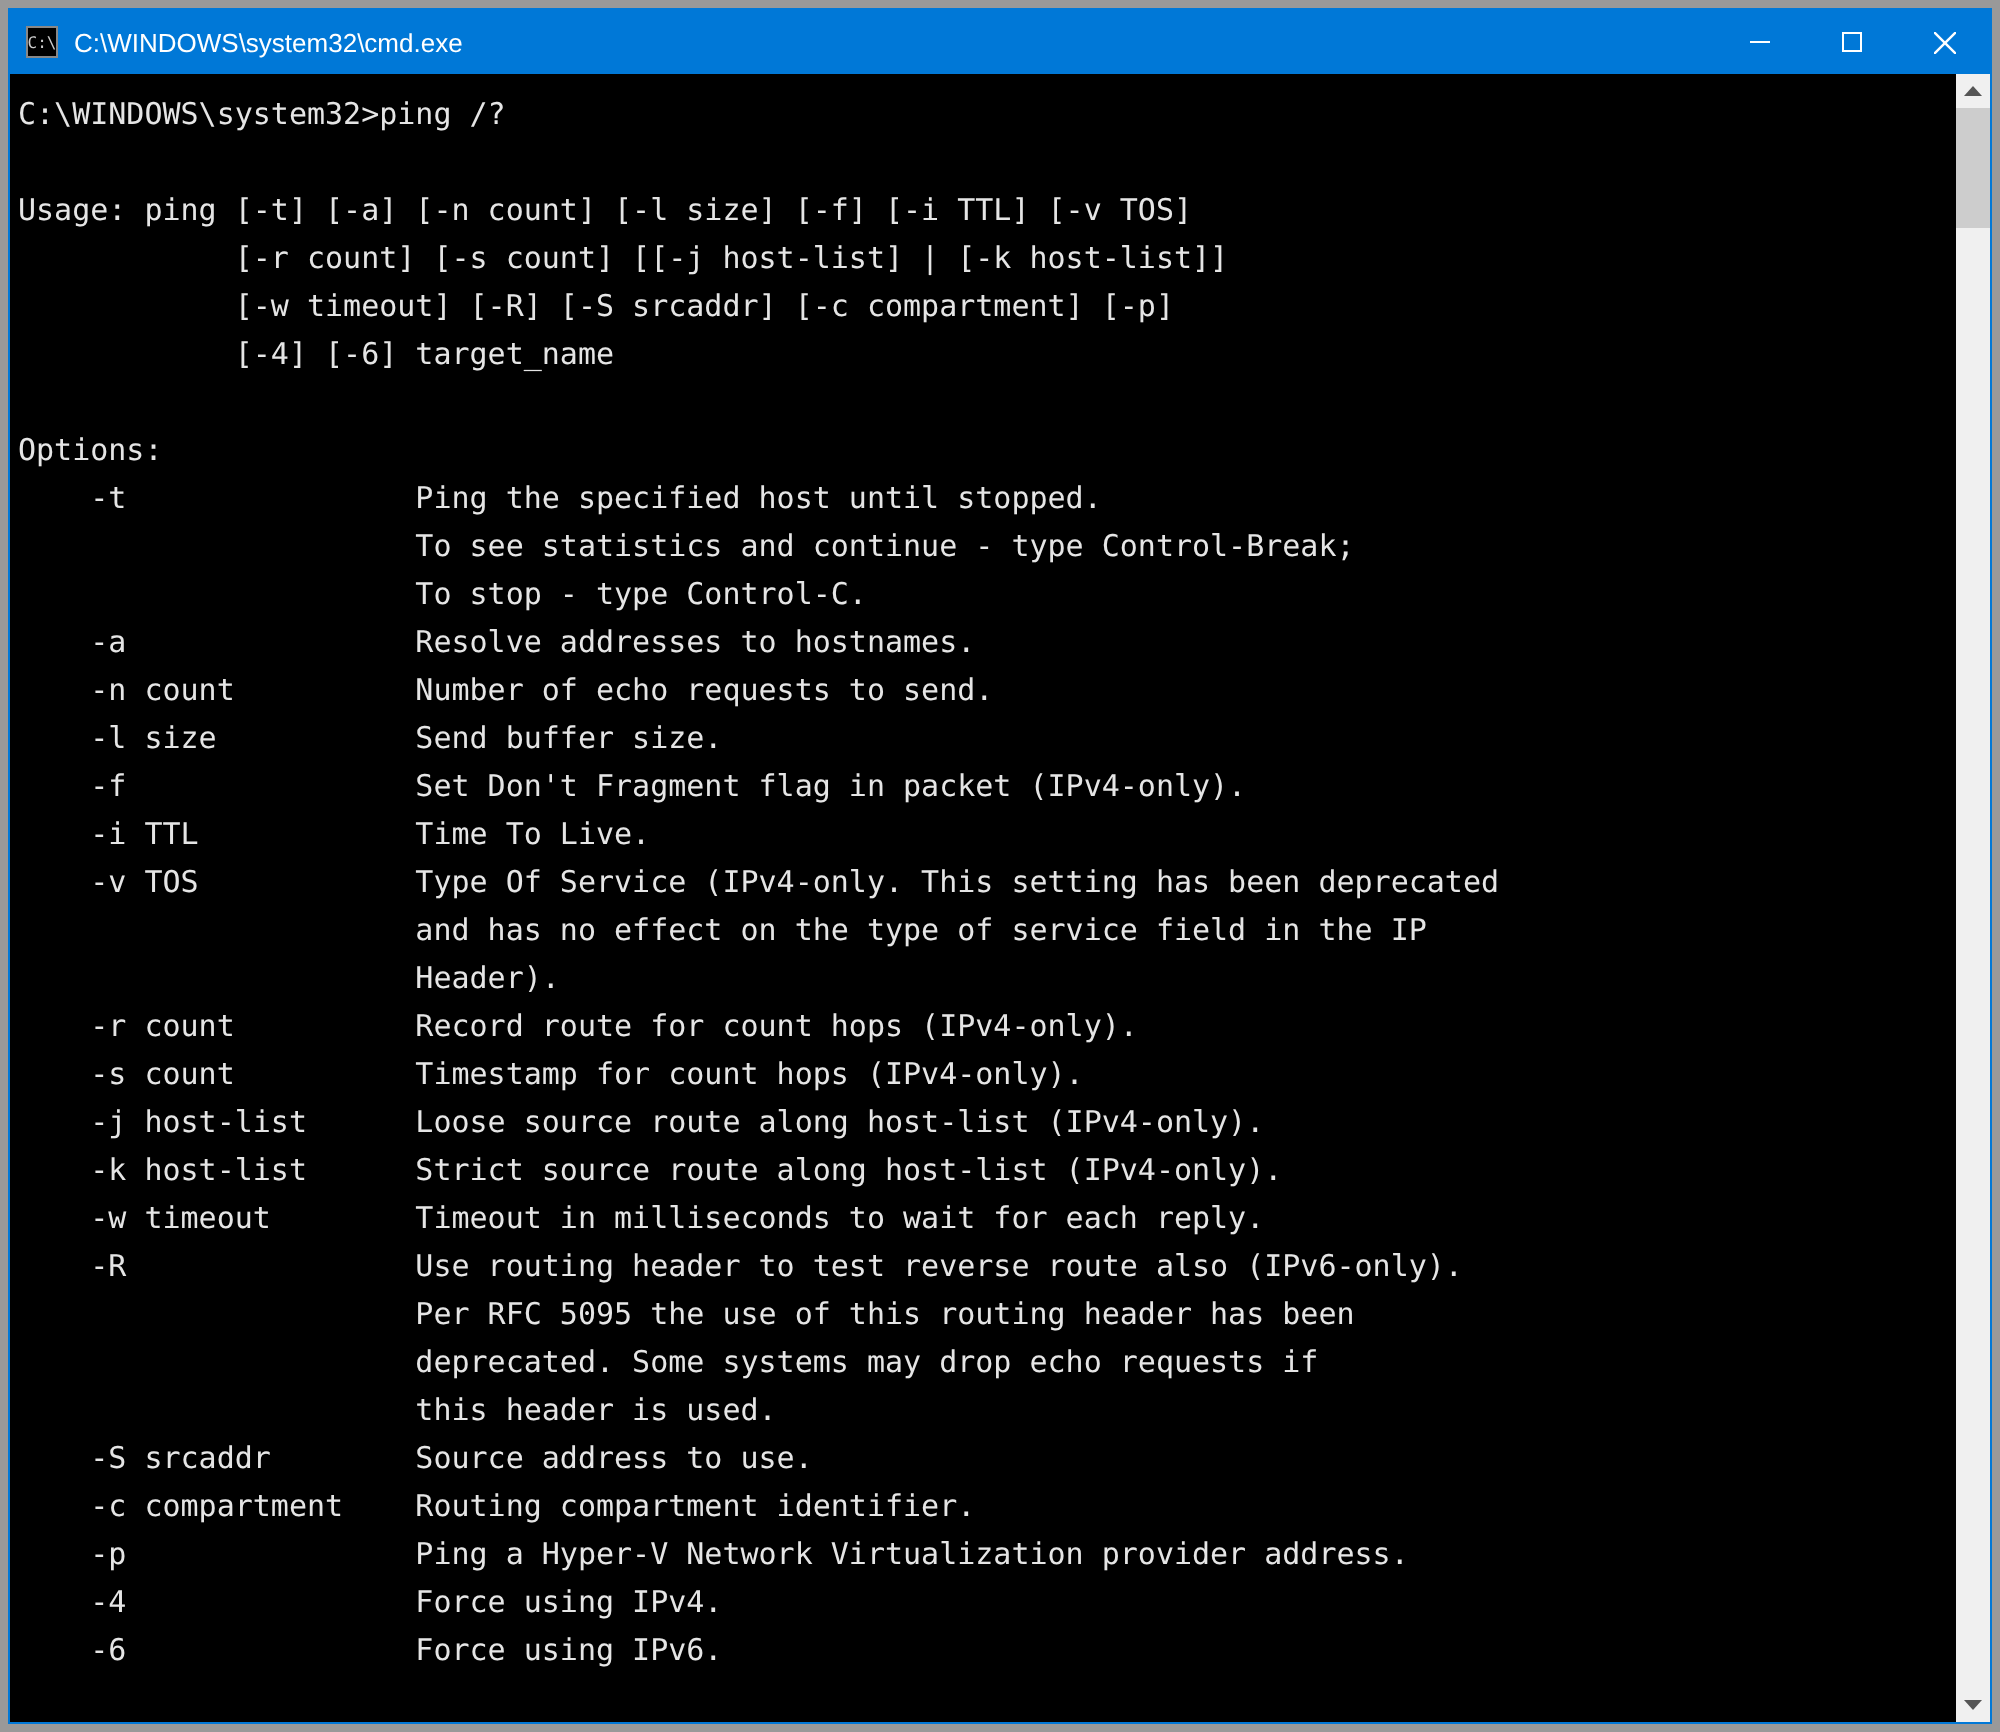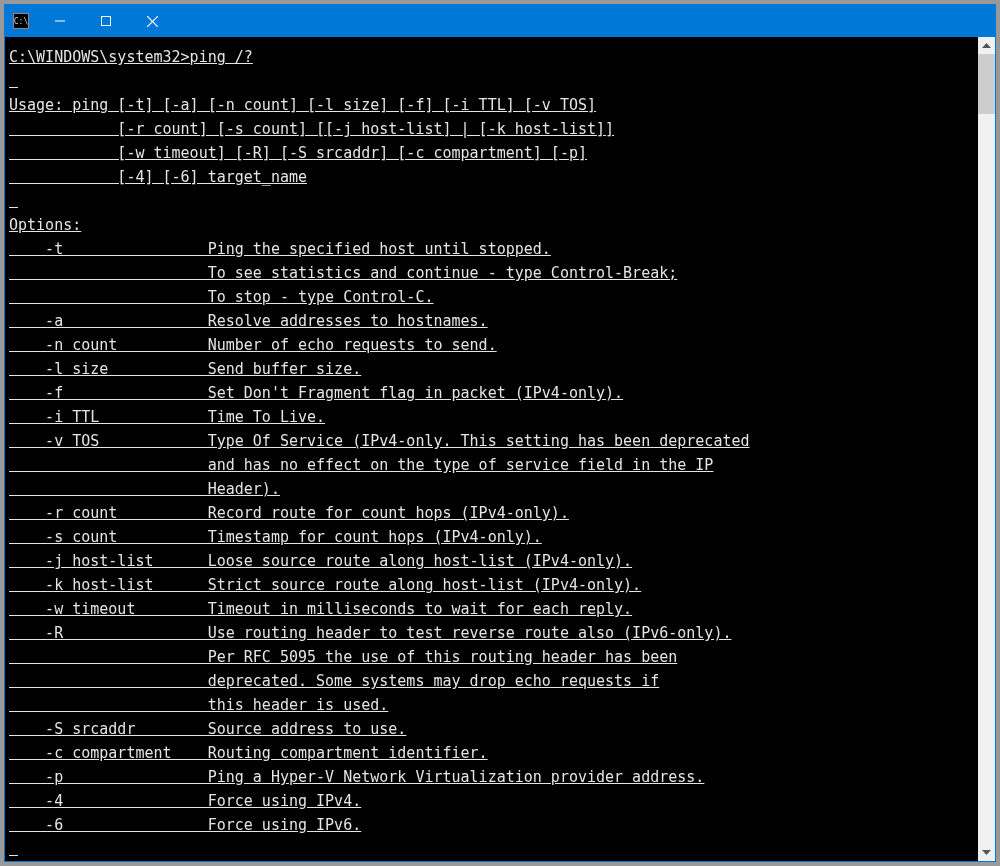--- a/index.html
+++ b/index.html
@@ -98,28 +98,29 @@
       position: relative;
     }
     .sb-thumb {
       position: absolute;
       top: 0;
       left: 0;
       right: 0;
       height: 60px;
       background: #cdcdcd;
     }
-    .opt-line { white-space: pre; text-decoration: underline; }
+    .opt-line { white-space: pre; }
   </style>
 </head>
 <body>
 
 <div class="window">
   <div class="titlebar">
     <div class="title-icon">C:\</div>
+    <div class="title-text">C:\WINDOWS\system32\cmd.exe</div>
     <div class="win-controls">
       <div class="win-btn">
         <svg width="10" height="10">
             <line x1="0" y1="5" x2="10" y2="5" stroke-width="1"></line>
           </svg>
       </div>
       <div class="win-btn">
         <svg width="10" height="10">
             <rect x="0.5" y="0.5" width="9" height="9" fill="none" stroke-width="1"></rect>
           </svg>

